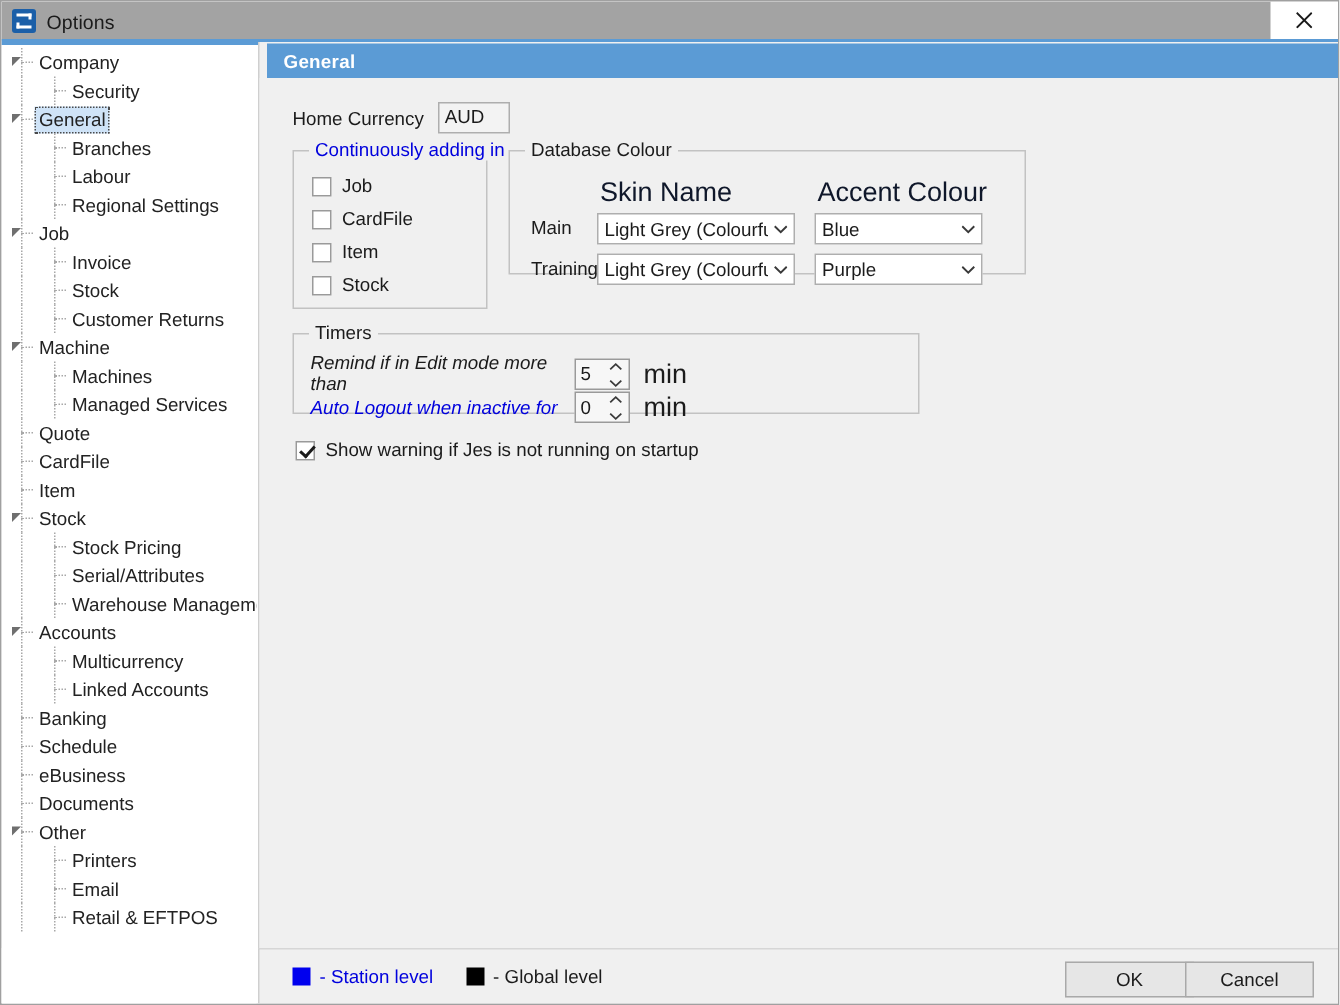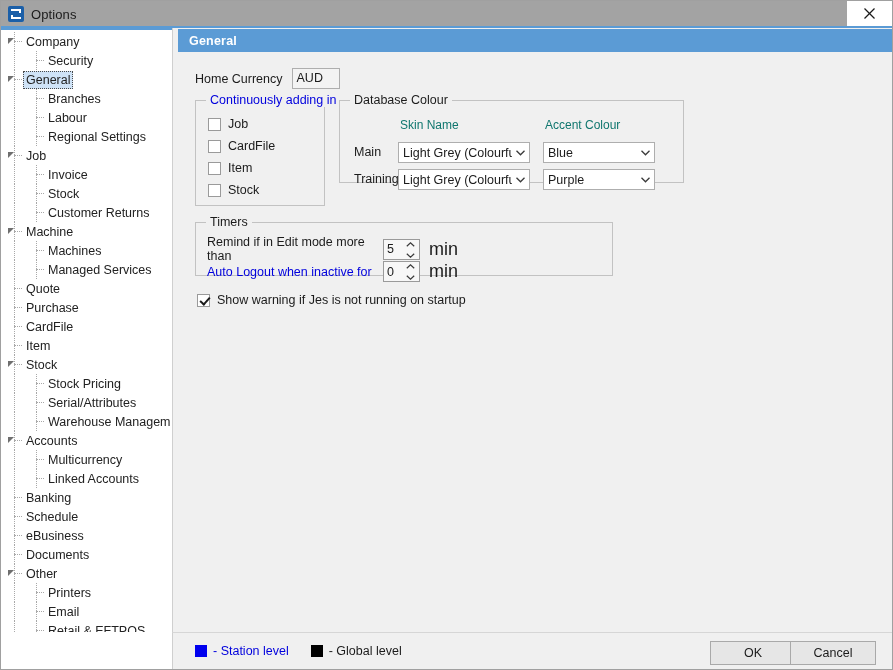--- a/index.html
+++ b/index.html
@@ -224,21 +224,21 @@
     transform: rotate(42deg);
   }
   .chk-label { font-size: 12.5px; color: #1b1b1b; }
 
   #group-dbcolour {
     left: 166px; top: 48px;
     width: 345px; height: 83px;
   }
   .db-colhdr {
     position: absolute;
-    font-size: 12px; color: #0f766e;
+    font-size: 18px; color: #0f172a;
   }
   .db-rowlabel {
     position: absolute;
     font-size: 12.5px; color: #1b1b1b;
   }
   .combobox {
     position: absolute;
     height: 21px;
     background: #ffffff;
     border: 1px solid #aeaeae;
@@ -257,21 +257,21 @@
     width: 17px;
     display: flex; align-items: center; justify-content: center;
     flex: 0 0 auto;
   }
 
   #group-timers {
     left: 22px; top: 170px;
     width: 418px; height: 54px;
   }
   .timer-row { position: absolute; display: flex; align-items: center; }
-  .timer-label { font-size: 12.5px; color: #1b1b1b; }
+  .timer-label { font-size: 12.5px; color: #1b1b1b; font-style: italic; }
   .timer-label.station { color: #0000dd; }
   .spinner {
     position: relative;
     width: 37px; height: 21px;
     background: #f7f7f7;
     border: 1px solid #9a9a9a;
     display: flex; align-items: center;
   }
   .spinner .sp-val {
     font-size: 12.5px; color: #1b1b1b;
@@ -430,25 +430,20 @@
       <div class="tree-node level1">
         <span class="vline"></span>
         <span class="vline2"></span>
         <span class="hline l1"></span>
         <span class="node-label">Managed Services</span>
       </div>
       <div class="tree-node level0">
         <span class="vline"></span>
         <span class="hline l0"></span>
         <span class="node-label">Quote</span>
-      </div>
-      <div class="tree-node level0">
-        <span class="vline"></span>
-        <span class="hline l0"></span>
-        <span class="node-label">Purchase</span>
       </div>
       <div class="tree-node level0">
         <span class="vline"></span>
         <span class="hline l0"></span>
         <span class="node-label">CardFile</span>
       </div>
       <div class="tree-node level0">
         <span class="vline"></span>
         <span class="hline l0"></span>
         <span class="node-label">Item</span>

